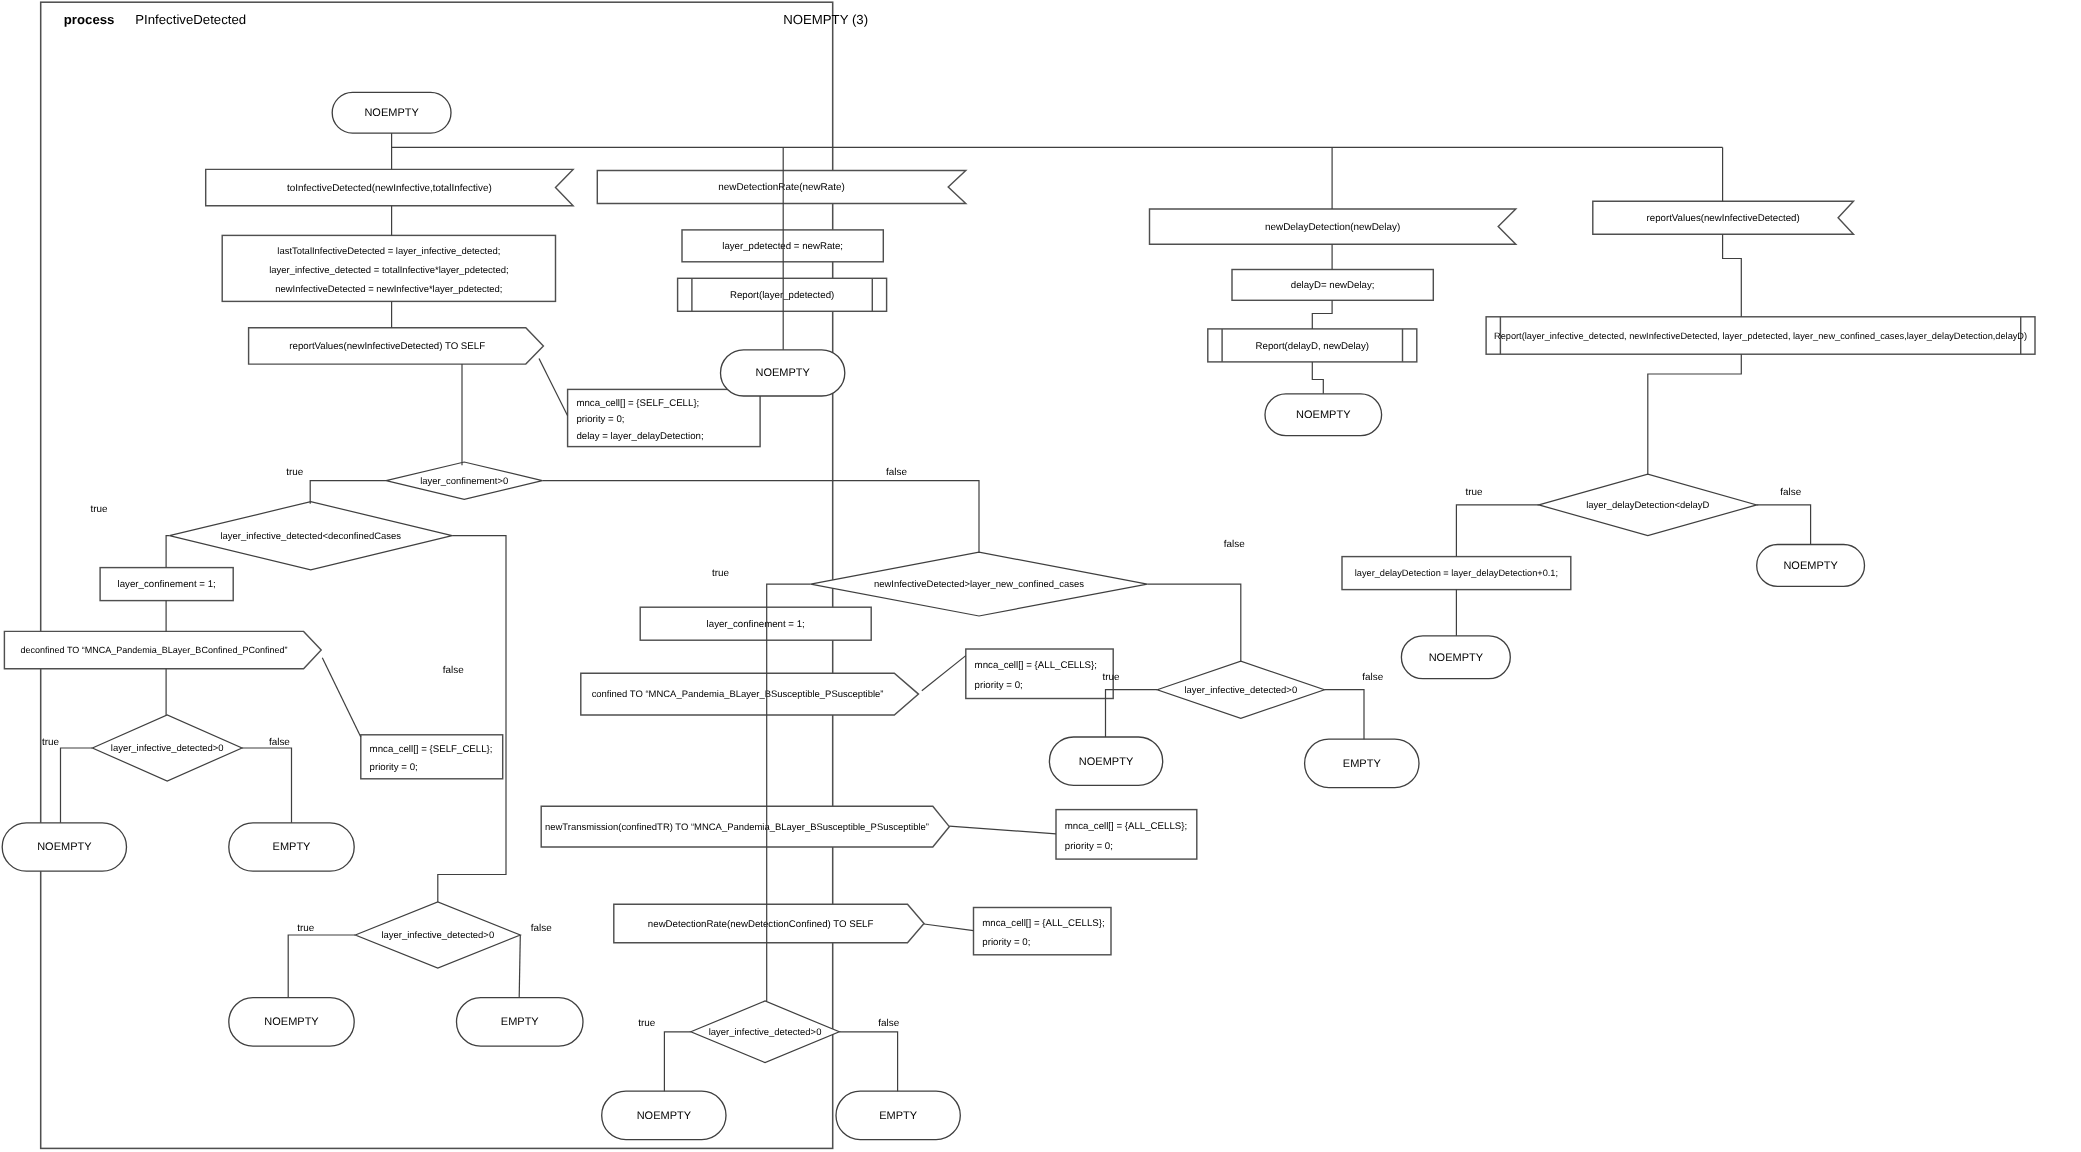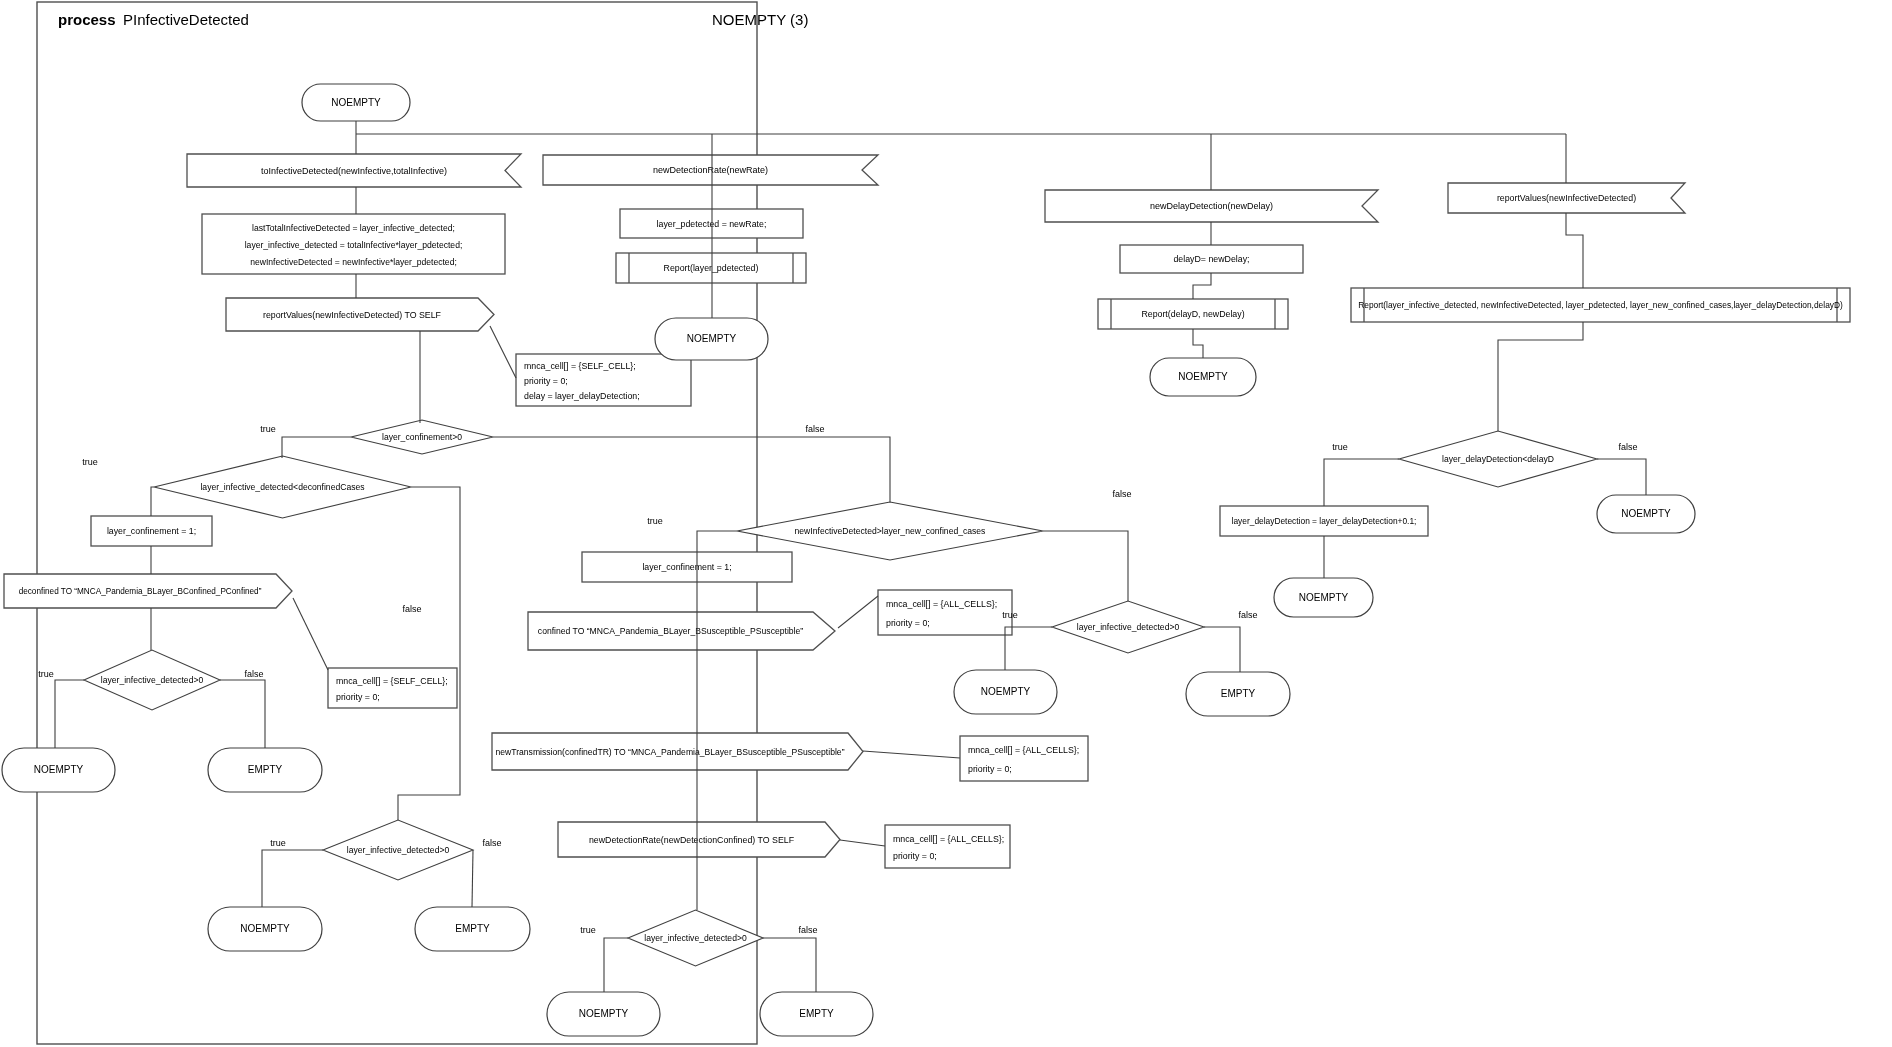--- a/index.html
+++ b/index.html
@@ -1,19 +1,19 @@
 <!DOCTYPE html>
 <html><head>
 <meta charset="utf-8">
 <style>
   html,body{margin:0;padding:0;background:#fff;}
   #stage{position:relative;width:1892px;height:1047px;background:#ffffff;overflow:hidden;
          font-family:"Liberation Sans","DejaVu Sans",sans-serif;}
   #diagram-svg{position:absolute;left:0;top:0;}
-  .hdr{position:absolute;top:11px;font-size:15px;color:#000;white-space:nowrap;}
+  .hdr{position:absolute;top:11px;font-size:12px;color:#000;white-space:nowrap;}
   #h-process{left:58px;font-weight:bold;}
   #h-name{left:123px;}
   #h-page{left:676px;margin-left:36px;}
 </style>
 </head>
 <body>
 
 <div id="stage">
   <svg id="diagram-svg" width="1892" height="1047" viewBox="0 0 1892 1047">
       <g>

